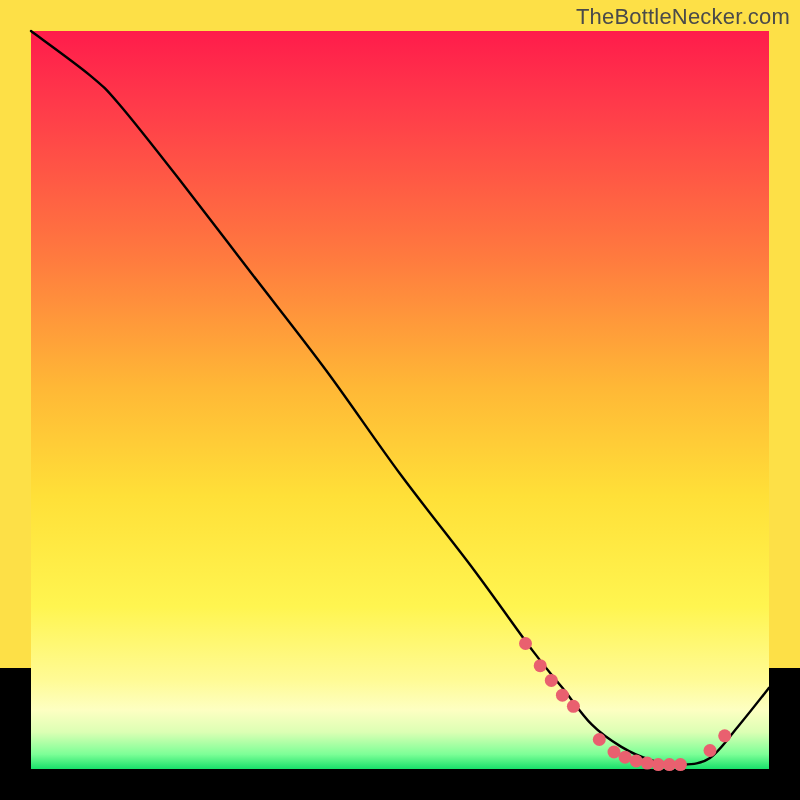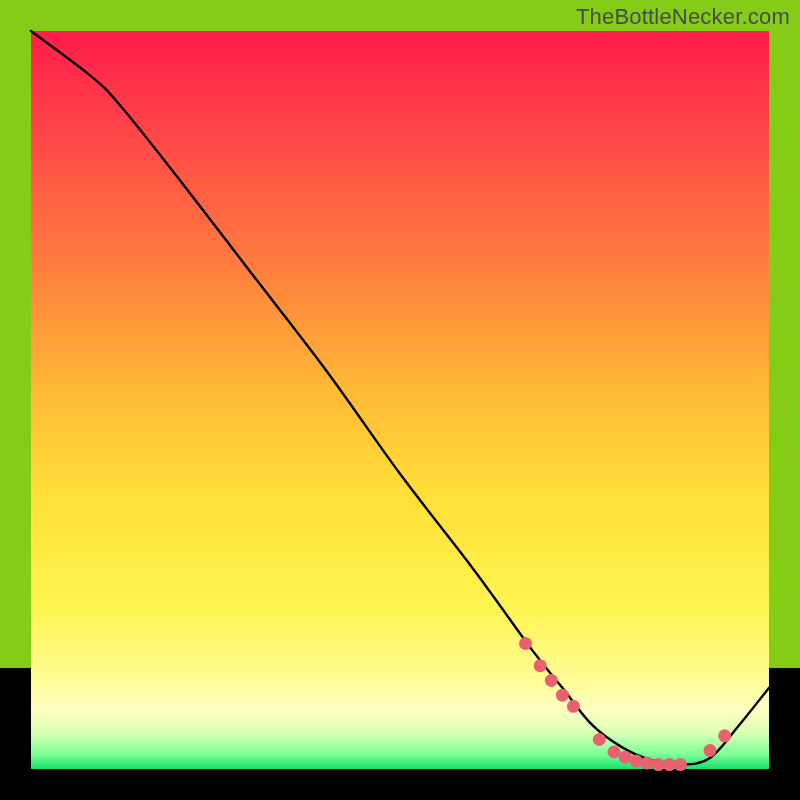--- a/index.html
+++ b/index.html
@@ -8,21 +8,21 @@
     width: 800px;
     height: 800px;
     background: #000;
     overflow: hidden;
     font-family: Arial, Helvetica, sans-serif;
   }
   .frame {
     position: relative;
     width: 800px;
     height: 668px;
-    background: #84cc16;
+    background: #fde047;
   }
   .plot-area {
     position: absolute;
     left: 31px;
     top: 31px;
     width: 738px;
     height: 738px;
     
     background: linear-gradient(
       to bottom,

